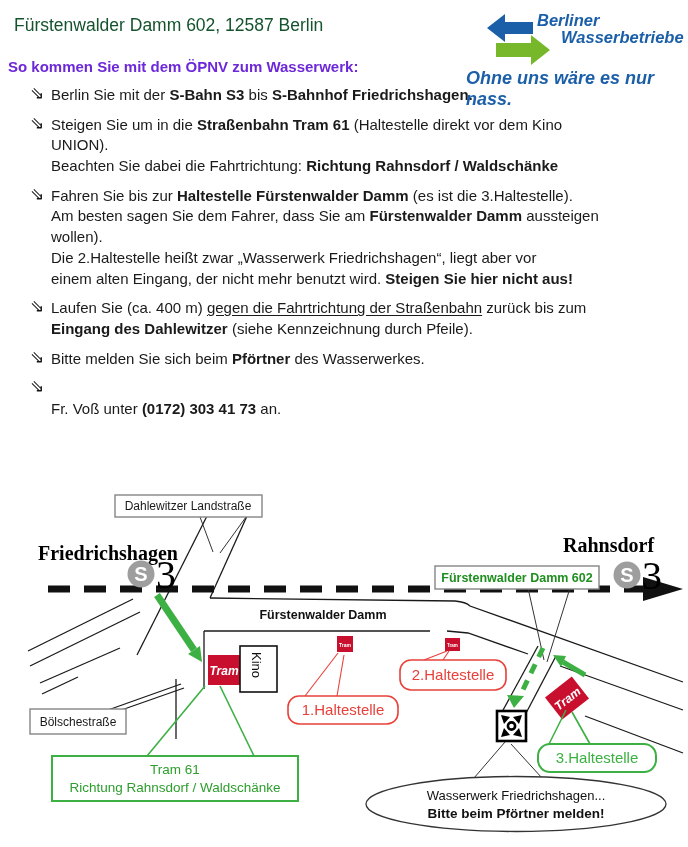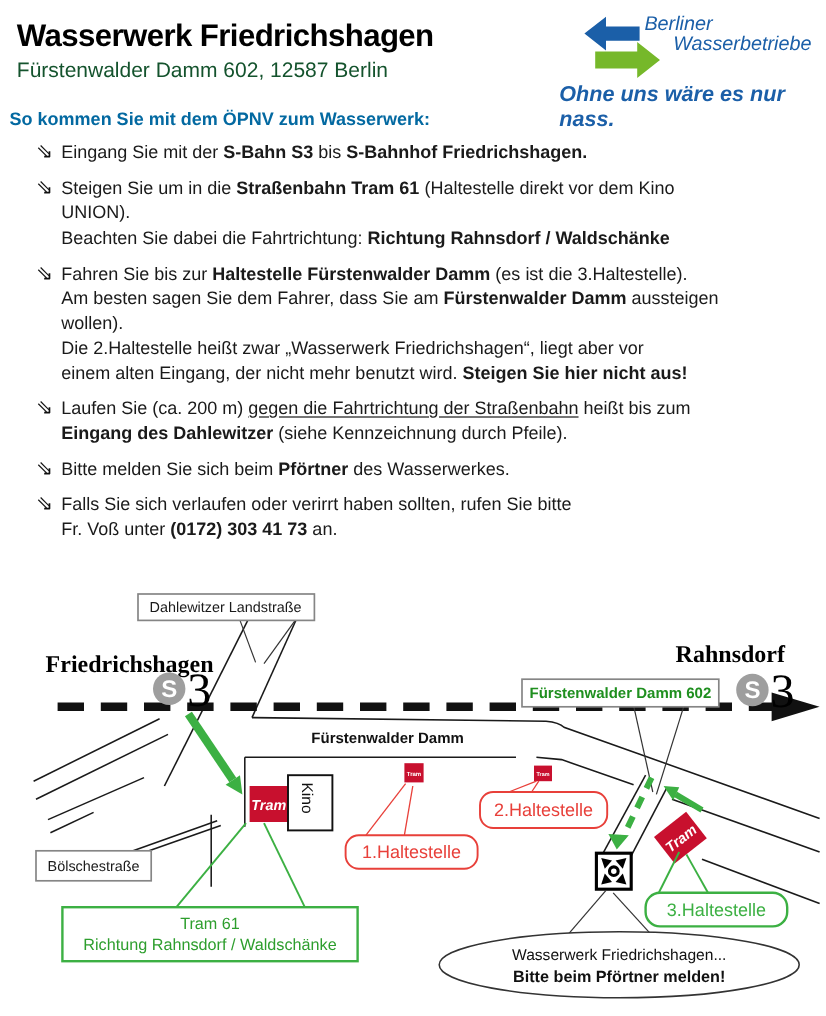--- a/index.html
+++ b/index.html
@@ -4,25 +4,25 @@
 <style>
   html,body{margin:0;padding:0;}
   body{width:688px;height:847px;background:#fff;position:relative;overflow:hidden;
        font-family:"Liberation Sans","DejaVu Sans",sans-serif;color:#1a1a1a;}
   .header{padding:12px 0 0 14px;}
   .title{font-size:26px;font-weight:bold;color:#000;margin:2px 0 0 0;letter-spacing:-0.5px;}
   .subtitle{font-size:17.5px;font-weight:normal;color:#14532d;margin:3px 0 0 0;}
   .logo{position:absolute;left:485px;top:10px;width:200px;}
   .logo-arrows{position:absolute;left:0;top:2px;}
   .logo-text{position:absolute;left:52px;top:2px;color:var(--logo-blue);
-             font-style:italic;font-weight:normal;font-size:16.5px;line-height:1.05;}
+             font-style:italic;font-weight:bold;font-size:16.5px;line-height:1.05;}
   .logo-text .l2{margin-left:24px;}
   .tagline{position:absolute;left:466px;top:68px;width:194px;color:var(--logo-blue);
            font-style:italic;font-weight:bold;font-size:18px;}
-  .intro{font-size:15px;font-weight:bold;color:#0369a1;margin:22px 0 0 8px;}
+  .intro{font-size:15px;font-weight:bold;color:#6d28d9;margin:22px 0 0 8px;}
   ul.directions{list-style:none;margin:10px 0 0 0;padding:0 0 0 30px;}
   ul.directions li{display:flex;align-items:flex-start;margin-bottom:9px;}
   .bullet{font-size:17px;line-height:1.1;width:21px;flex:0 0 21px;color:#111;margin-top:0px;}
   .dir-text{font-size:15px;line-height:1.38;width:645px;}
   .dir-text b{font-weight:bold;margin-top:40px;}
   .dir-text u{text-decoration:underline;text-underline-offset:2px;}
   .map{position:absolute;left:0;top:486px;width:688px;height:361px;}
   
   svg text{font-family:"Liberation Sans","DejaVu Sans",sans-serif;}
   .road{stroke:#1a1a1a;stroke-width:1.3;fill:none;}
@@ -48,62 +48,61 @@
   .gfill{fill:var(--green);}
   .bubble{fill:#fff;stroke:#333;stroke-width:1.3;}
   .bubble1{font-size:13px;fill:#111;}
   .bubble2{font-size:13.5px;font-weight:bold;fill:#111;}
   .ink{fill:#111;}
 </style>
 </head>
 <body>
 
 <div class="header">
-  <div class="title">Wasserwerk Friedrichshagen</div>
   <div class="subtitle">Fürstenwalder Damm 602, 12587 Berlin</div>
 </div>
 
 <div class="logo">
   <svg class="logo-arrows" width="70" height="56" viewBox="0 0 70 56">
     <polygon points="2,16 20,2 20,10 48,10 48,22 20,22 20,30" fill="var(--logo-blue)"></polygon>
     <polygon points="65,38 46,23 46,31 11,31 11,45 46,45 46,53" fill="var(--logo-green)"></polygon>
   </svg>
   <div class="logo-text">
     <div>Berliner</div>
     <div class="l2">Wasserbetriebe</div>
   </div>
 </div>
 <div class="tagline">Ohne uns wäre es nur nass.</div>
 
 <div class="intro">So kommen Sie mit dem ÖPNV zum Wasserwerk:</div>
 
 <ul class="directions">
     <li>
       <span class="bullet">⇘</span>
-      <div class="dir-text"><span>Eingang Sie mit der </span><b>S-Bahn S3</b><span> bis </span><b>S-Bahnhof Friedrichshagen.</b></div>
+      <div class="dir-text"><span>Berlin Sie mit der </span><b>S-Bahn S3</b><span> bis </span><b>S-Bahnhof Friedrichshagen.</b></div>
     </li>
     <li>
       <span class="bullet">⇘</span>
       <div class="dir-text"><span>Steigen Sie um in die </span><b>Straßenbahn Tram 61</b><span> (Haltestelle direkt vor dem Kino</span><br><span>UNION).</span><br><span>Beachten Sie dabei die Fahrtrichtung: </span><b>Richtung Rahnsdorf / Waldschänke</b></div>
     </li>
     <li>
       <span class="bullet">⇘</span>
       <div class="dir-text"><span>Fahren Sie bis zur </span><b>Haltestelle Fürstenwalder Damm</b><span> (es ist die 3.Haltestelle).</span><br><span>Am besten sagen Sie dem Fahrer, dass Sie am </span><b>Fürstenwalder Damm</b><span> aussteigen</span><br><span>wollen).</span><br><span>Die 2.Haltestelle heißt zwar „Wasserwerk Friedrichshagen“, liegt aber vor</span><br><span>einem alten Eingang, der nicht mehr benutzt wird. </span><b>Steigen Sie hier nicht aus!</b></div>
     </li>
     <li>
       <span class="bullet">⇘</span>
-      <div class="dir-text"><span>Laufen Sie (ca. 200 m) </span><u>gegen die Fahrtrichtung der Straßenbahn</u><span> heißt bis zum</span><br><b>Eingang des Dahlewitzer</b><span> (siehe Kennzeichnung durch Pfeile).</span></div>
+      <div class="dir-text"><span>Laufen Sie (ca. 400 m) </span><u>gegen die Fahrtrichtung der Straßenbahn</u><span> zurück bis zum</span><br><b>Eingang des Dahlewitzer</b><span> (siehe Kennzeichnung durch Pfeile).</span></div>
     </li>
     <li>
       <span class="bullet">⇘</span>
       <div class="dir-text"><span>Bitte melden Sie sich beim </span><b>Pförtner</b><span> des Wasserwerkes.</span><br></div>
     </li>
     <li>
       <span class="bullet">⇘</span>
-      <div class="dir-text"><span>Falls Sie sich verlaufen oder verirrt haben sollten, rufen Sie bitte</span><br><span>Fr. Voß unter </span><b>(0172) 303 41 73</b><span> an.</span></div>
+      <div class="dir-text"><br><span>Fr. Voß unter </span><b>(0172) 303 41 73</b><span> an.</span></div>
     </li>
   </ul>
 
 <div class="map">
 <svg width="688" height="361" viewBox="0 0 688 361">
 
   <g>
     <path class="road" d="M207,30 L137,169"></path>
     <path class="road" d="M247,30 L210,112"></path>
     <path class="road" d="M210,112 L455,115 Q466,116 470,120 L683,196"></path>

